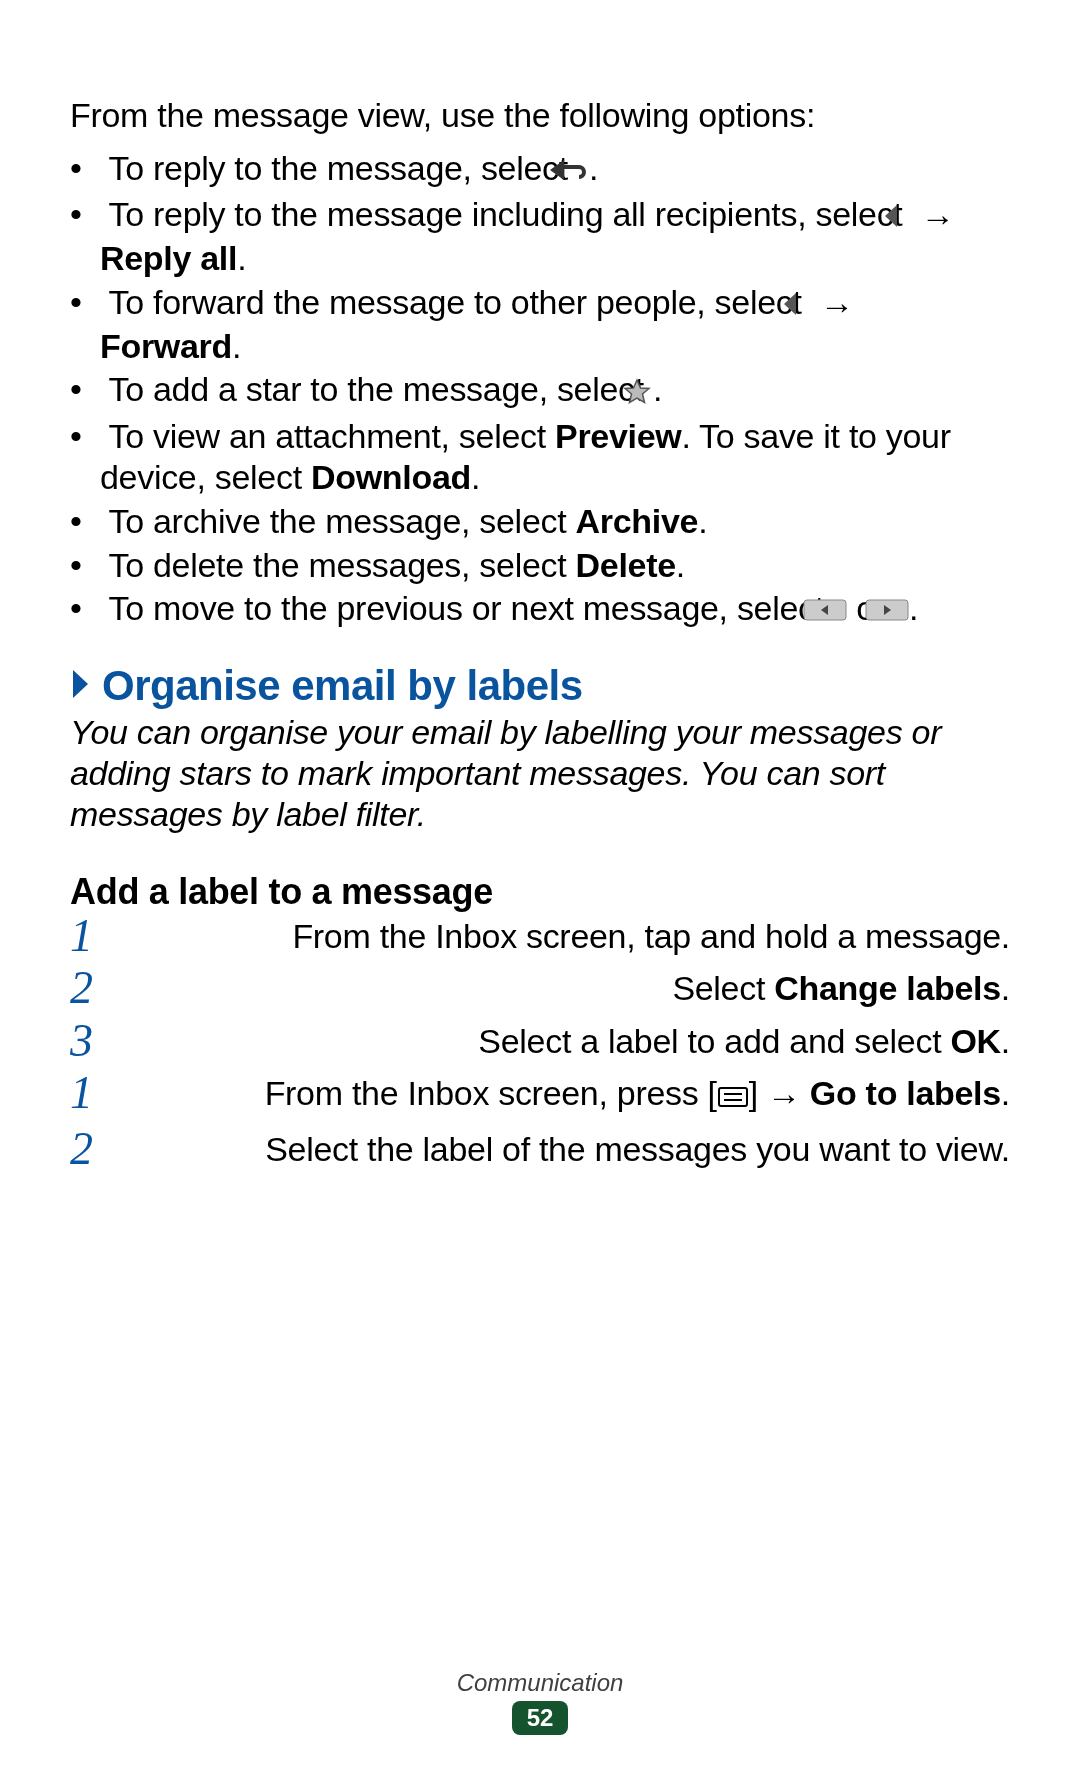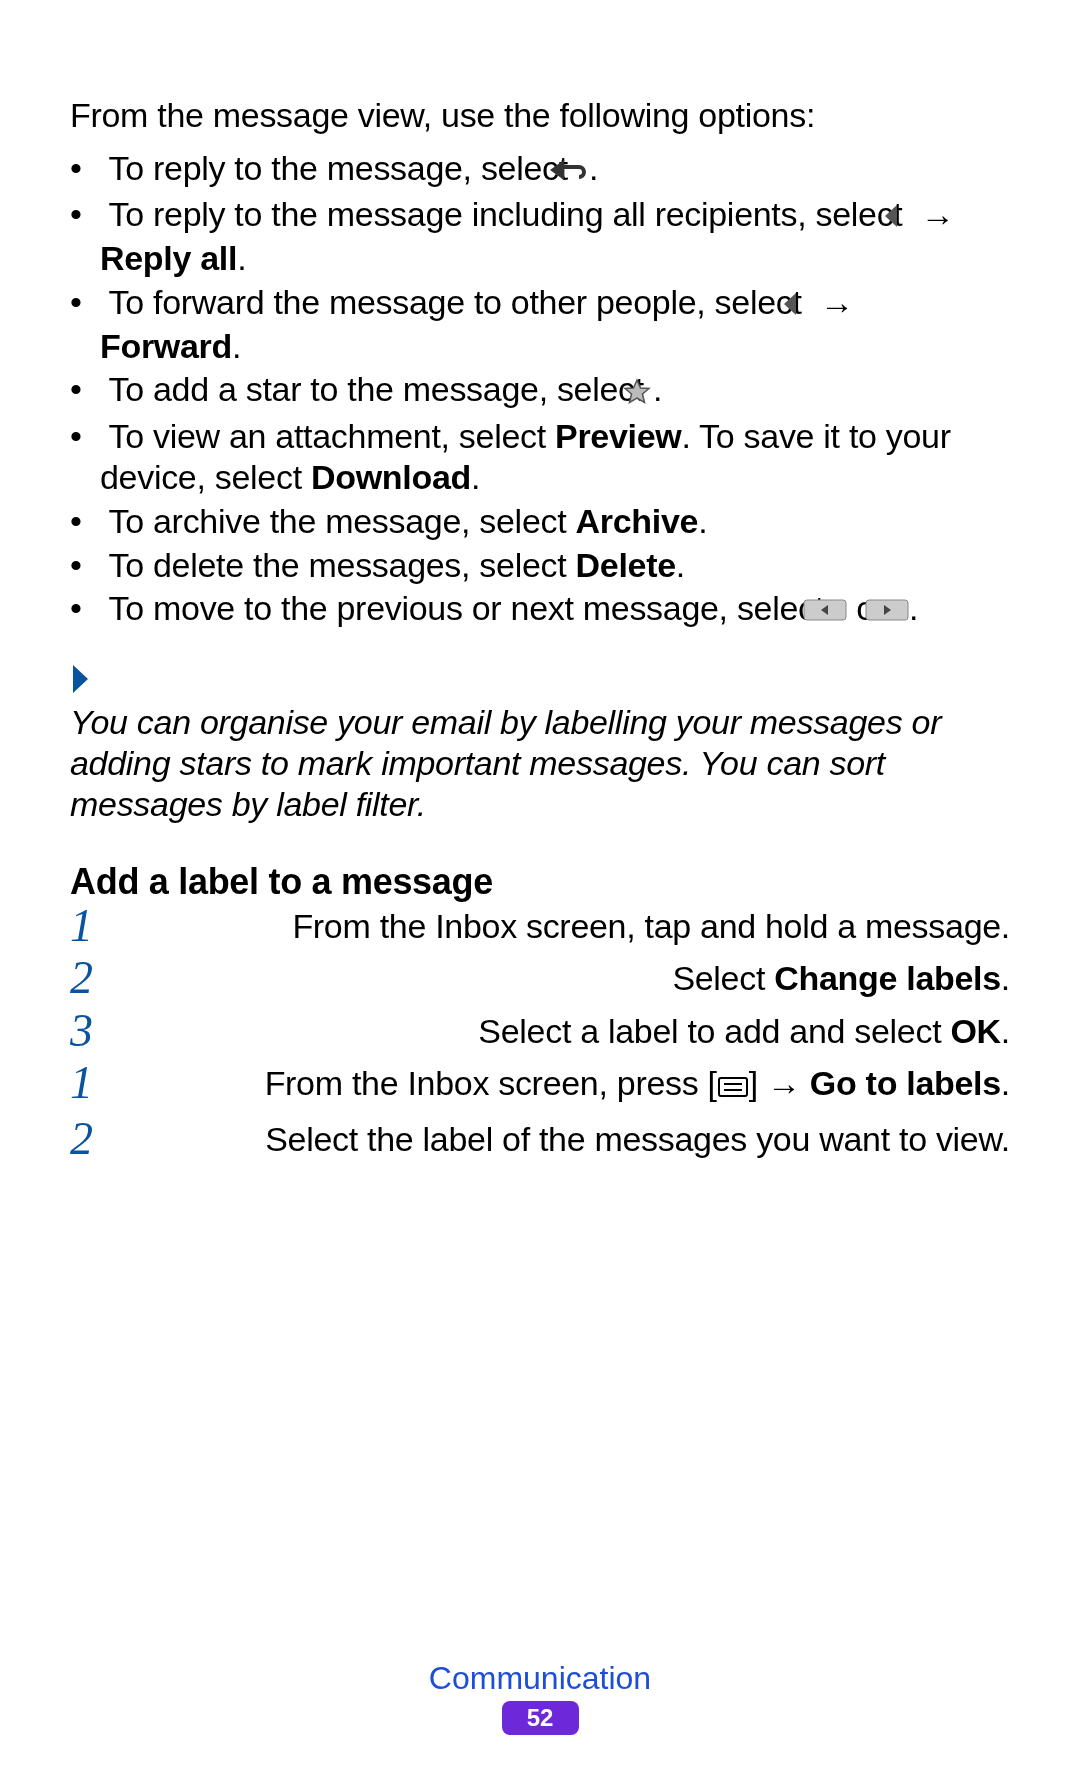--- a/index.html
+++ b/index.html
@@ -110,30 +110,31 @@
     text-align: left;
   }
   .footer {
     position: absolute;
     left: 0;
     right: 0;
     bottom: 36px;
     text-align: center;
   }
   .footer .section-label {
-    font-size: 32px;
-    color: #1d4ed8;
+    font-style: italic;
+    font-size: 24px;
+    color: #404040;
     letter-spacing: 0px;
   }
   .footer .page-badge {
     margin: 4px auto 0 auto;
-    width: 77px;
+    width: 56px;
     height: 34px;
     border-radius: 8px;
-    background: #6d28d9;
+    background: #14532d;
     color: #fff;
     font-size: 24px;
     font-weight: 700;
     line-height: 34px;
   }
   svg { overflow: visible; }
 </style>
 </head>
 <body>
 
@@ -188,20 +189,21 @@
             <path d="M19 8 L26 13 L19 18 Z" fill="#444"></path>
           </svg></span><span>.</span>
     </li>
 
   </ul>
 
   <div class="section-head">
     <span class="chev"><svg width="22" height="34">
           <path d="M3 3 L18 17 L3 31 Z" fill="#09539f"></path>
         </svg></span>
+    <span class="title">Organise email by labels</span>
   </div>
   <p class="section-body">You can organise your email by labelling your messages or adding stars to mark important messages. You can sort messages by label filter.</p>
 
   <div class="subhead">Add a label to a message</div>
   <ol class="steps">
     <li>From the Inbox screen, tap and hold a message.</li>
     <li>
       <span>Select </span><span class="bold">Change labels</span><span>.</span>
     </li>
     <li>

